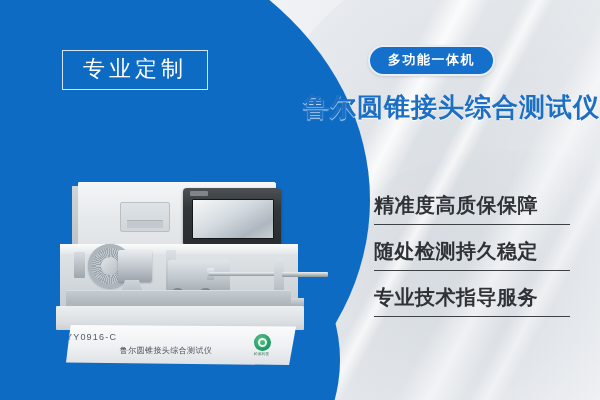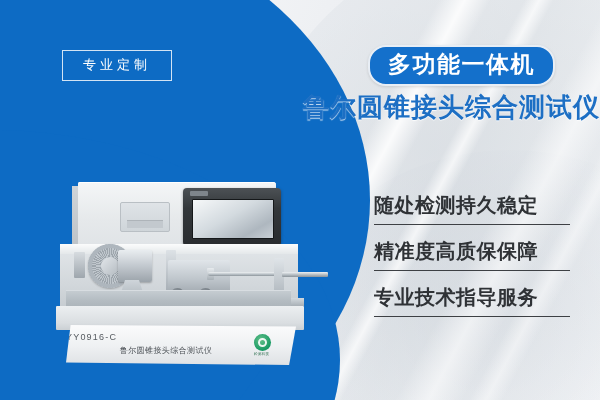--- a/index.html
+++ b/index.html
@@ -85,38 +85,38 @@
   }
 
   
   .custom-badge {
     position: absolute;
     left: 62px;
     top: 50px;
     padding: 7px 20px 9px;
     border: 1px solid rgba(255,255,255,0.82);
     color: #ffffff;
-    font-size: 13px;
+    font-size: 22px;
     letter-spacing: 4px;
     line-height: 1;
     white-space: nowrap;
   }
 
   
   .pill {
     position: absolute;
     left: 368px;
     top: 45px;
     padding: 6px 18px 8px;
     border-radius: 18px;
     background: #1470cb;
     border: 2px solid #e8eef5;
     box-shadow: 0 1px 3px rgba(0,0,0,0.12);
     color: #ffffff;
-    font-size: 23px;
+    font-size: 13px;
     font-weight: bold;
     letter-spacing: 1.5px;
     line-height: 1;
     white-space: nowrap;
   }
   .headline {
     position: absolute;
     left: 303px;
     top: 93px;
     color: #1d6fc4;
@@ -374,24 +374,24 @@
   <div class="blue-sliver"></div>
 
   <div class="custom-badge">专业定制</div>
 
   <div class="pill">多功能一体机</div>
 
   <div class="headline">鲁尔圆锥接头综合测试仪</div>
 
   <div class="features">
     <div class="feature-row">
+      <div class="feature-text">精准度高质保保障</div>
+    </div>
+    <div class="feature-row">
       <div class="feature-text">随处检测持久稳定</div>
-    </div>
-    <div class="feature-row">
-      <div class="feature-text">精准度高质保保障</div>
     </div>
     <div class="feature-row">
       <div class="feature-text">专业技术指导服务</div>
     </div>
   </div>
 
   <div class="machine">
     <div class="m-back-panel-side"></div>
     <div class="m-back-panel">
       <div class="m-vent"></div>

